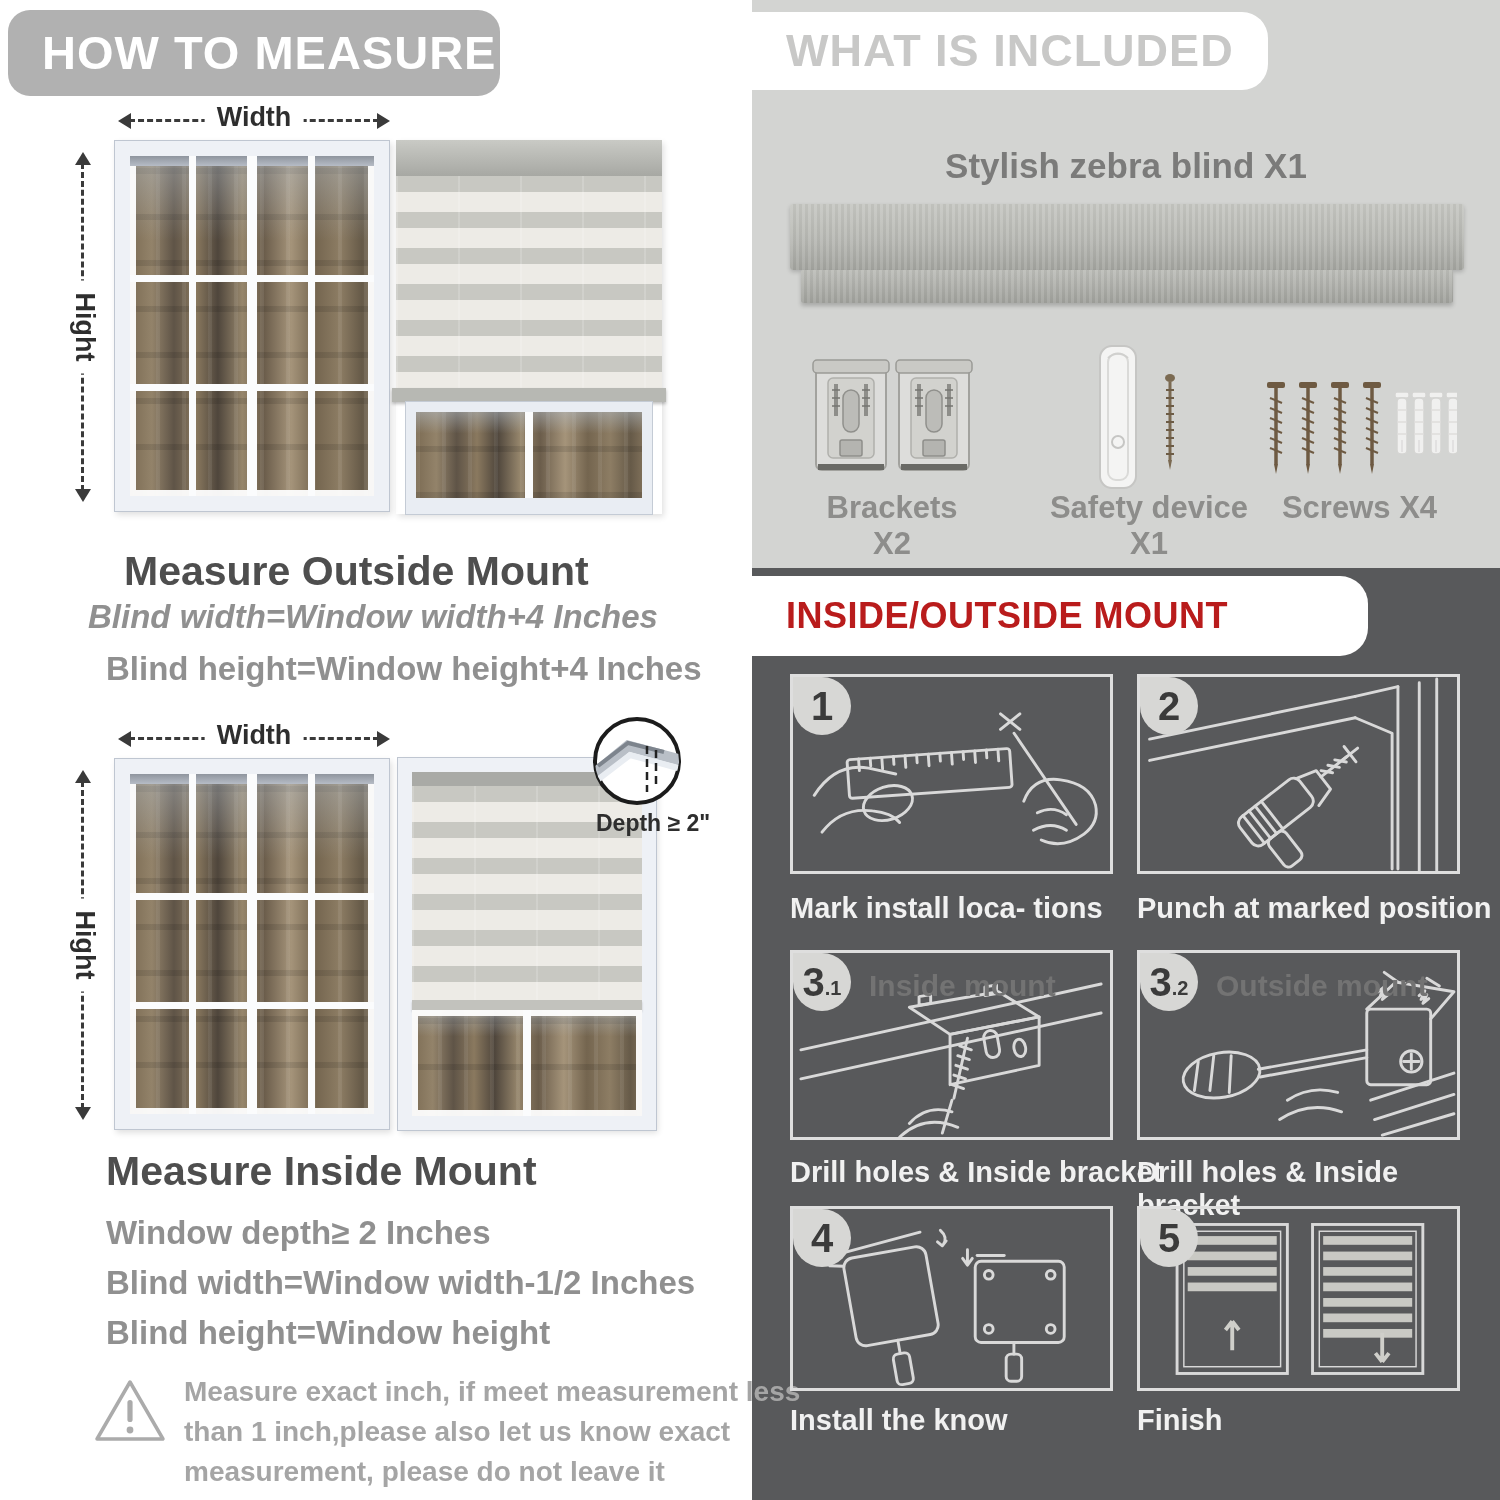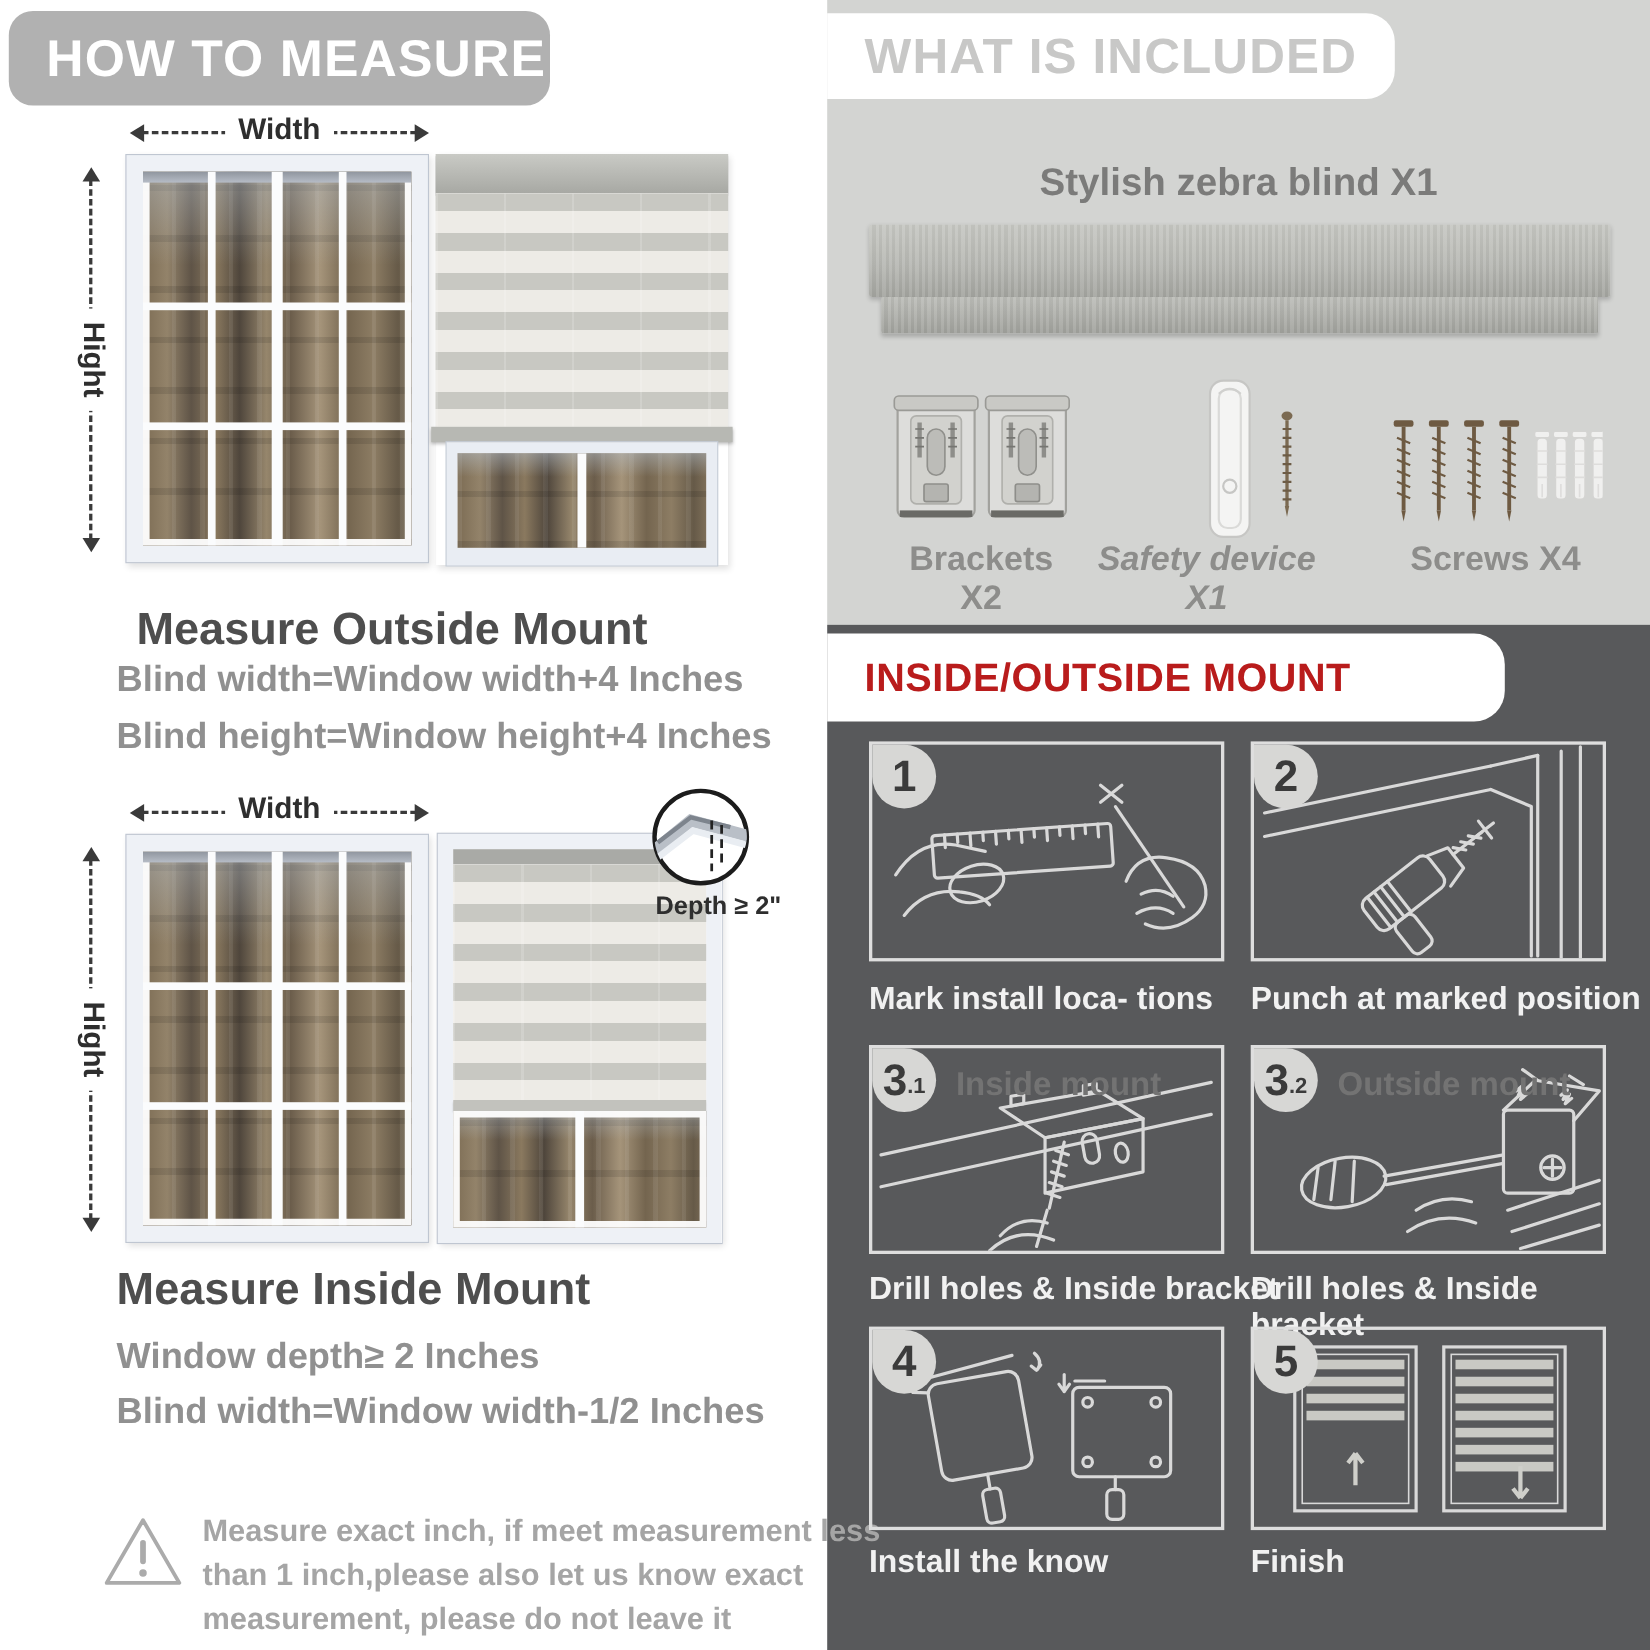--- a/index.html
+++ b/index.html
@@ -151,21 +151,21 @@
     <div class="bo-fabric zebra"></div>
     <div class="bo-rail"></div>
     <div class="bo-under">
       <div class="photo" style="box-shadow:none;">
           <div class="divider"></div>
         </div>
     </div>
   </div>
 
   <div class="abs h-dark" style="left:124px;top:532px;margin-top:16px;">Measure Outside Mount</div>
-  <div class="abs h-sub" style="left:106px;top:598px;">Blind width=Window width+4 Inches</div>
+  <div class="abs h-sub" style="left:88px;top:598px;font-style:italic;">Blind width=Window width+4 Inches</div>
   <div class="abs h-sub" style="left:106px;top:650px;">Blind height=Window height+4 Inches</div>
 
   <div class="abs harrow" style="left:118px;top:728px;width:272px;">
     <div class="line"></div>
     <span class="lbl">Width</span>
   </div>
   <div class="abs varrow" style="left:72px;top:770px;height:350px;">
     <div class="line"></div>
     <span class="lbl">Hight</span>
   </div>
@@ -207,20 +207,21 @@
       <path d="M8 52 L38 29 L74 38" stroke="#7d848d" stroke-width="4" fill="none"></path>
       <path d="M57 32 V78" stroke="#222" stroke-width="2.5" stroke-dasharray="8 5" fill="none"></path>
       <path d="M66 36 V72" stroke="#222" stroke-width="2.5" stroke-dasharray="8 5" fill="none"></path>
     </g>
   </svg>
   <div class="abs depth-lbl" style="left:596px;top:810px;">Depth ≥ 2"</div>
 
   <div class="abs h-dark" style="left:106px;top:1148px;">Measure Inside Mount</div>
   <div class="abs h-sub" style="left:106px;top:1214px;">Window depth≥ 2 Inches</div>
   <div class="abs h-sub" style="left:106px;top:1264px;">Blind width=Window width-1/2 Inches</div>
+  <div class="abs h-sub" style="left:106px;top:1314px;">Blind height=Window height</div>
 
   <svg class="abs" style="left:92px;top:1376px;" width="76" height="70" viewBox="0 0 76 70">
     <path d="M38 6 L71 63 H5 Z" fill="none" stroke="#ababab" stroke-width="3.5" stroke-linejoin="round"></path>
     <rect x="35.4" y="24" width="5.2" height="22" rx="2.6" fill="#ababab"></rect>
     <circle cx="38" cy="54" r="3.4" fill="#ababab"></circle>
   </svg>
   <div class="abs warn-text" style="left:184px;top:1372px;">
     <span>Measure exact inch, if meet measurement less</span>
     <span>than 1 inch,please also let us know exact</span>
     <span>measurement, please do not leave it</span>
@@ -318,21 +319,21 @@
       <g transform="translate(191 0)">
           <rect x="-7" y="12" width="14" height="6" rx="2" fill="#f0f0ef" stroke="#d4d4d2" stroke-width="1.5"></rect>
           <rect x="-5" y="18" width="10" height="56" rx="4" fill="#f0f0ef" stroke="#d4d4d2" stroke-width="1.5"></rect>
           <path d="M-5 30 h10 M-5 42 h10 M-5 54 h10" stroke="#dedddc" stroke-width="1.5"></path>
           <line x1="0" y1="60" x2="0" y2="72" stroke="#dedddc" stroke-width="1.5"></line>
         </g>
     </g>
   </svg>
 
   <div class="abs item-lbl" style="left:812px;width:160px;">Brackets X2</div>
-  <div class="abs item-lbl" style="left:992px;width:210px;font-style:italic;">Safety device X1</div>
+  <div class="abs item-lbl" style="left:1044px;width:210px;">Safety device X1</div>
   <div class="abs item-lbl" style="left:1262px;width:195px;">Screws X4</div>
 
   <div class="abs banner-mount">INSIDE/OUTSIDE MOUNT</div>
 
   <div class="abs panel" style="left:790px;top:674px;width:323px;height:200px;">
     <svg class="lineart" viewBox="0 0 323 200" fill="none" stroke="#d9d9d9" stroke-width="3" stroke-linecap="round" stroke-linejoin="round">
       <g transform="rotate(-4 160 100)">
         <rect x="55" y="78" width="168" height="40" rx="3"></rect>
         <path d="M67 78 v12 M79 78 v8 M91 78 v12 M103 78 v8 M115 78 v12 M127 78 v8 M139 78 v12 M151 78 v8 M163 78 v12 M175 78 v8 M187 78 v12 M199 78 v8 M211 78 v12"></path>
       </g>

